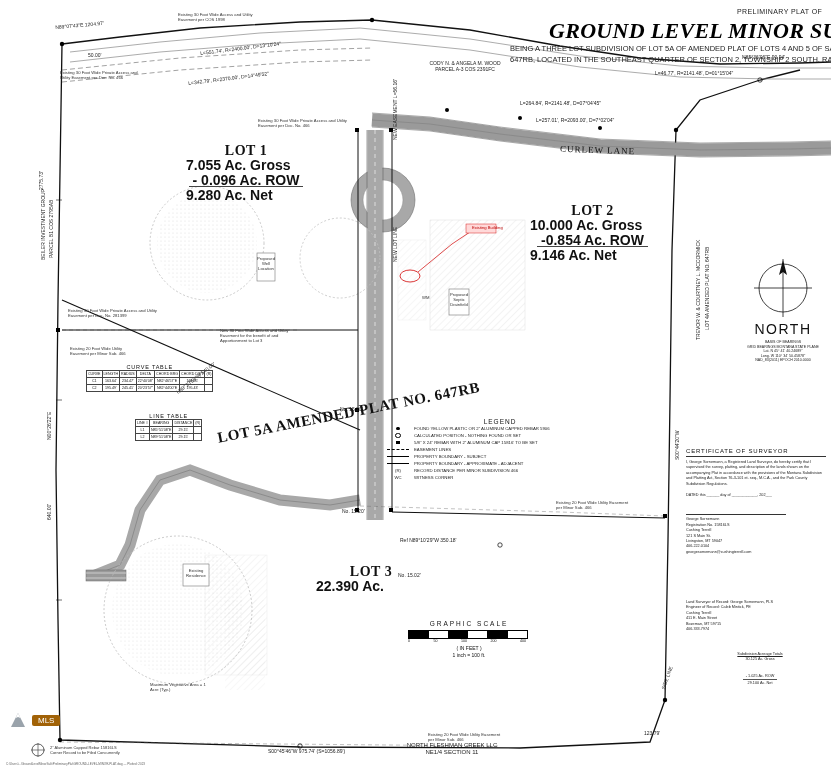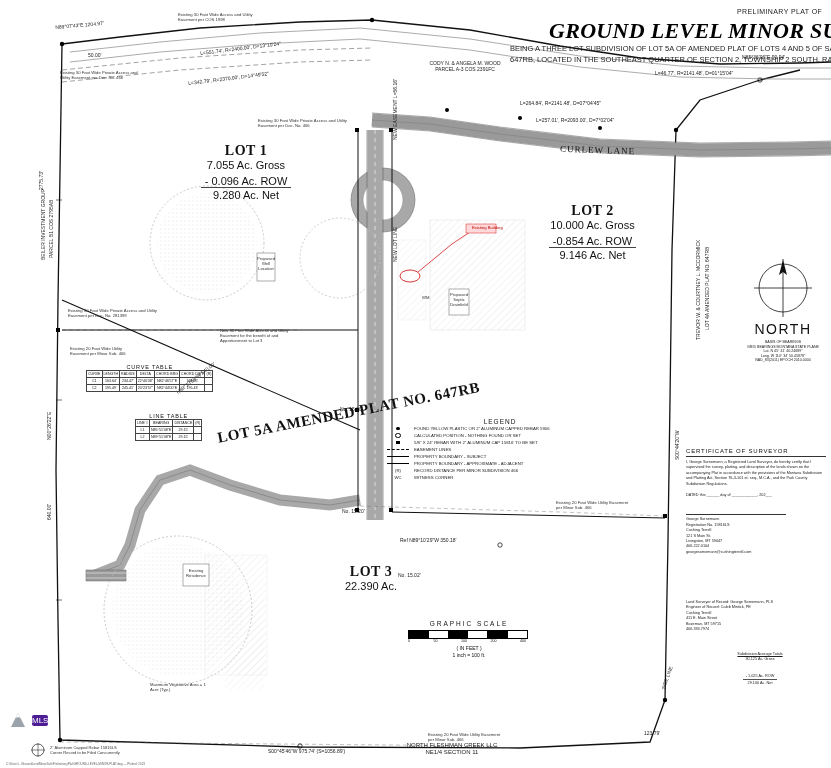--- a/index.html
+++ b/index.html
@@ -12,21 +12,21 @@
     overflow:hidden;
   }
   .sheet{position:absolute;left:0;top:0;width:831px;height:768px;}
   .abs{position:absolute;}
   
   .title-pre{font-size:7px;letter-spacing:.4px;color:#222;}
   .title-main{font-family:"Liberation Serif", serif;font-style:italic;font-weight:bold;font-size:22px;letter-spacing:.3px;color:#000;white-space:nowrap;}
   .title-sub{font-size:7.5px;color:#222;white-space:nowrap;}
   
   .lot-name{font-family:"Liberation Serif", serif;font-size:14px;font-weight:600;letter-spacing:.5px;}
-  .lot-line{font-size:11px;line-height:12px;text-align:center;}
+  .lot-line{font-size:14px;line-height:12px;text-align:left;font-weight:bold;}
   
   .tiny{font-size:4.2px;line-height:5px;color:#333;}
   .tiny5{font-size:5px;line-height:6px;color:#222;}
   .tiny6{font-size:6px;line-height:7px;color:#222;}
   .rot90{transform:rotate(-90deg);transform-origin:0 0;white-space:nowrap;}
   
   table.survey{border-collapse:collapse;font-size:3.6px;}
   table.survey th,table.survey td{border:.5px solid #444;padding:0 1px;text-align:center;line-height:6px;font-weight:normal;}
   
   .legend-title{font-size:6.5px;letter-spacing:1px;text-align:center;}
@@ -46,21 +46,21 @@
   .north-label{font-size:14px;letter-spacing:1.5px;text-align:center;}
   .basis{font-size:3.6px;line-height:4.6px;text-align:center;color:#222;}
   
   .scalebar{display:flex;height:7px;border:.7px solid #000;width:118px;}
   .scalebar div{flex:1;border-right:.5px solid #000;}
   .scalebar div:last-child{border-right:none;}
   .sb-title{font-size:6.5px;letter-spacing:2px;text-align:center;}
   .sb-sub{font-size:5px;text-align:center;line-height:7px;}
   
   .logo-word{font-family:"Liberation Serif", serif;font-weight:bold;font-size:27px;color:#9aa3ab;letter-spacing:-1px;}
-  .logo-mls{font-size:8px;background:#4c1d95;color:#fff;padding:1px 0;border-radius:2px;}
+  .logo-mls{font-size:8px;background:#a16207;color:#fff;padding:1px 6px;border-radius:2px;}
   .mls-note{font-size:4px;color:#333;line-height:5px;}
   .footer-note{font-size:3px;color:#666;}
   
   svg{display:block;}
   .plat-big{font-family:"Liberation Serif", serif;font-weight:bold;font-size:15px;letter-spacing:.5px;}
 </style>
 </head>
 <body>
 
 <div class="sheet">

